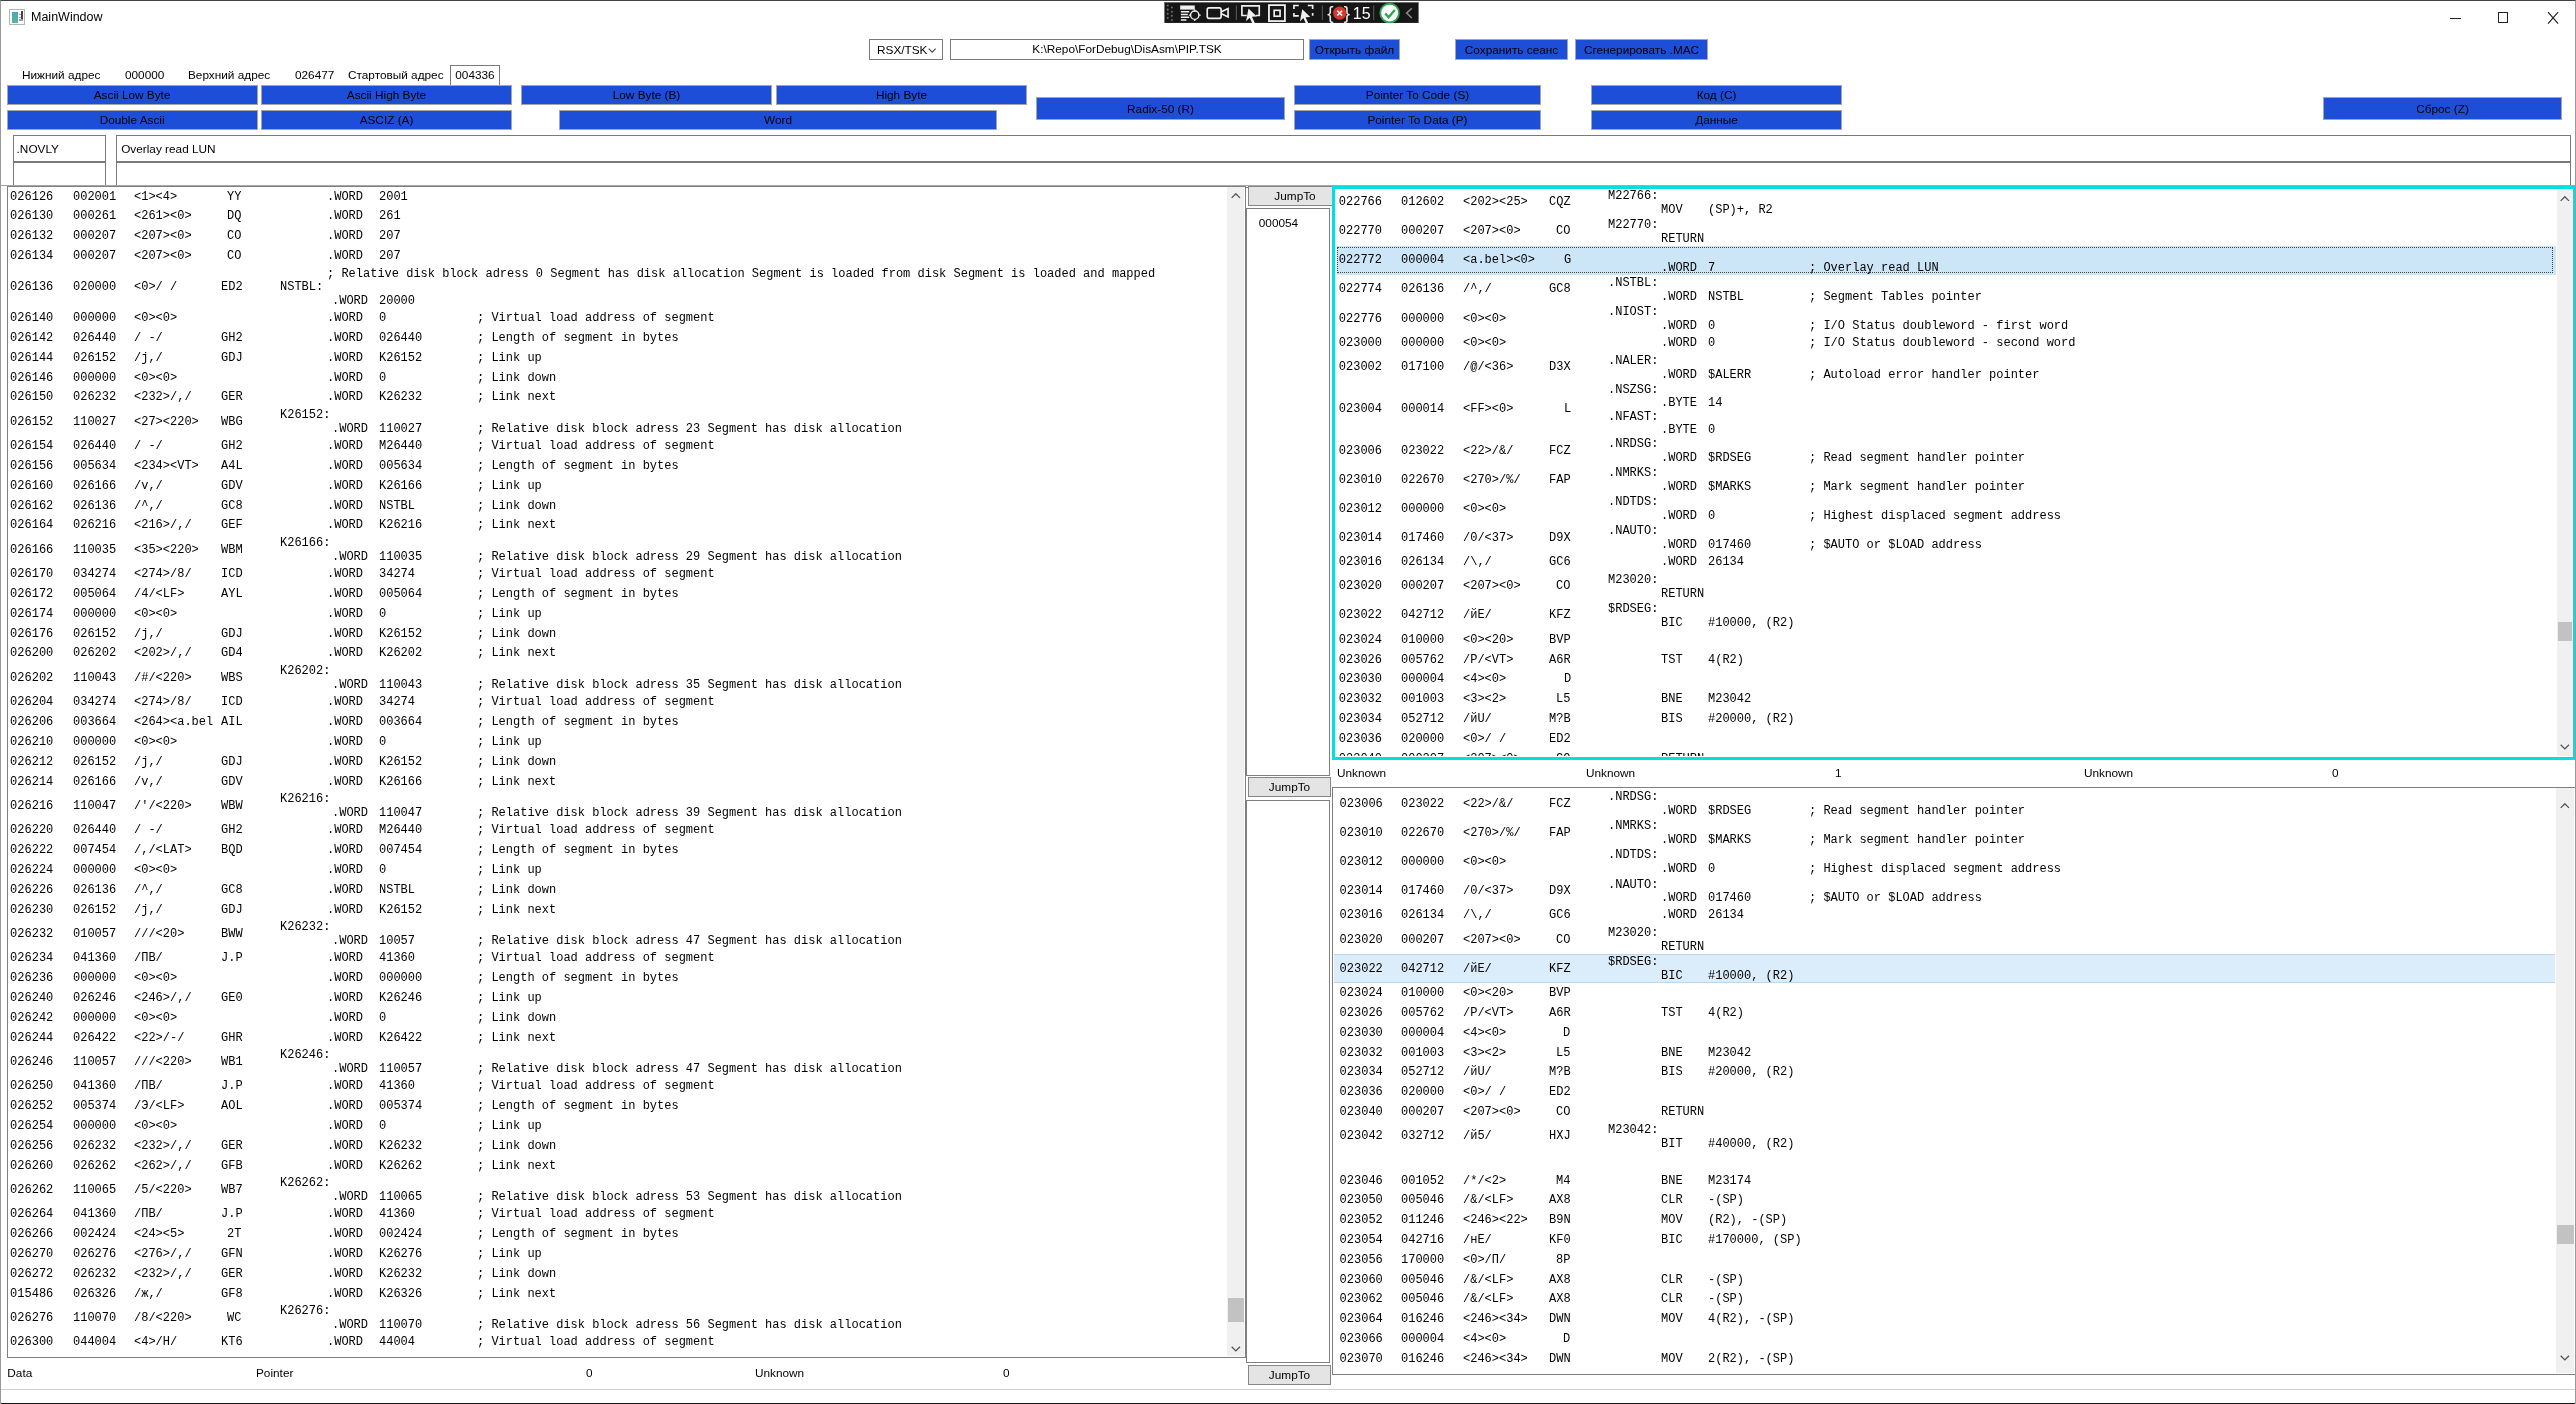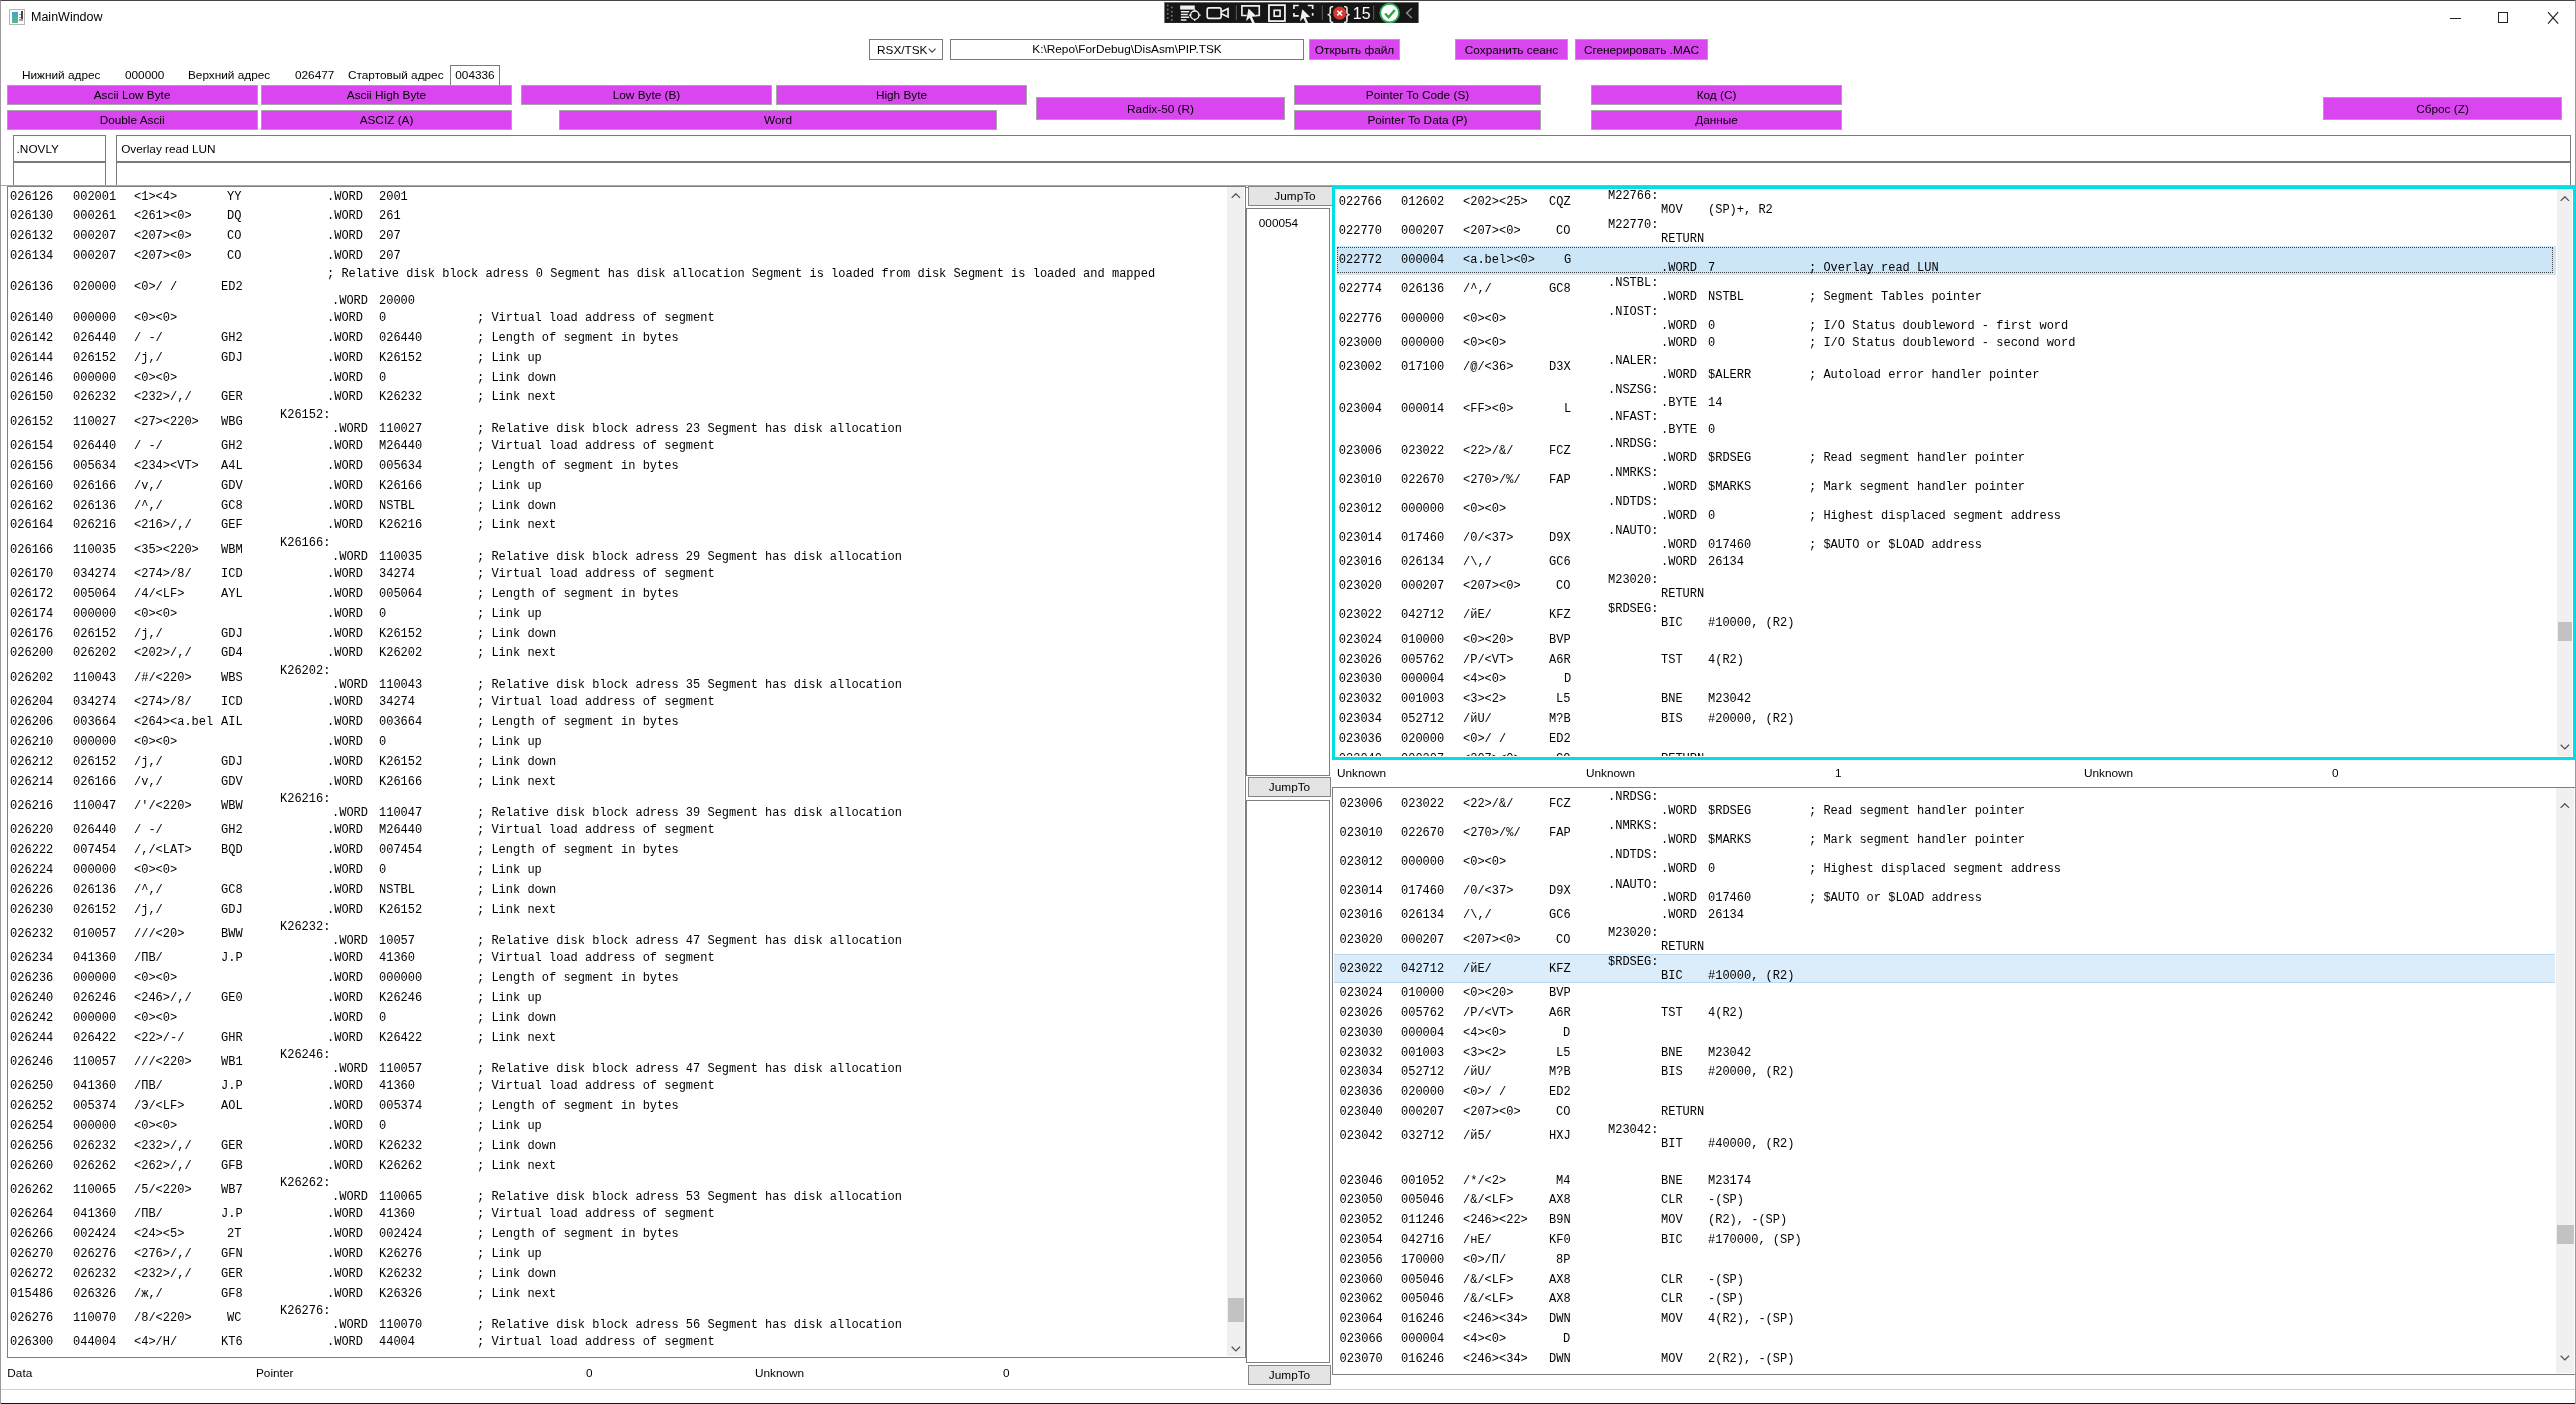--- a/index.html
+++ b/index.html
@@ -6,21 +6,21 @@
 body{position:relative;font-family:"Liberation Sans",sans-serif;color:#000;
 border-top:1px solid #444;border-left:0.7px solid #9a9a9a;border-right:0.7px solid #9a9a9a}
 .titlebar{position:absolute;left:0;top:0;width:2576px;height:32px;background:#fff}
 .wicon{position:absolute;left:8.3px;top:8.3px;width:15.3px;height:15.3px;border:0.7px solid #b5b5b5;background:#fff}
 .wi1{position:absolute;left:1.4px;top:1.4px;width:6.3px;height:11px;background:linear-gradient(#4aa3c8,#59b98a)}
 .wi2,.wi3,.wi4{position:absolute;left:9px;width:3.5px;height:1.4px;background:#9a9a9a}
 .wi2{top:3.5px}.wi3{top:6.3px}.wi4{top:9px}
 .wi5{position:absolute;left:11px;top:0.7px;width:1.7px;height:7.6px;background:#444}
 .wtitle{position:absolute;left:30px;top:9px;font-size:12.5px}
 .capbar{position:absolute;left:1163px;top:0.7px;width:255px;height:21.5px}
-.btn{position:absolute;background:#d946ef;border:1px solid #a6a6a6;font-size:11.8px;
+.btn{position:absolute;background:#1d4ed8;border:1px solid #a6a6a6;font-size:11.8px;
 display:flex;align-items:center;justify-content:center;white-space:pre}
 .jb{border:1.4px solid #858585;background:#e4e4e4}
 .combo{position:absolute;background:#fff;border:0.7px solid #7a7a7a;font-size:11.8px}
 .combo span{position:absolute;top:2.8px}
 .field{position:absolute;background:#fff;border:0.7px solid #7a7a7a;font-size:11.8px;line-height:19.4px;white-space:pre}
 .uit{position:absolute;font-size:11.8px;white-space:pre}
 .panel{position:absolute;background:#fff;border:1.4px solid #7f7f7f}
 .cyan{position:absolute;background:#fff;border:3.5px solid #00dfe4}
 .lbox{position:absolute;background:#fff;border:1.4px solid #7f7f7f}
 .clip{position:absolute;overflow:hidden;background:transparent}
@@ -164,20 +164,23 @@
     </div>
 <div class="ln" style="top:93px">
       <b style="left:2.1px">026136</b>
       <b style="left:65px">020000</b>
       <b style="left:126px">&lt;0&gt;/ /</b>
       <b style="left:213px">ED2</b>
     </div>
 <div class="ln" style="top:80px">
       <b style="left:319px">; Relative disk block adress 0 Segment has disk allocation Segment is loaded from disk Segment is loaded and mapped</b>
     </div>
+<div class="ln" style="top:93px">
+      <b style="left:272px">NSTBL:</b>
+    </div>
 <div class="ln" style="top:107px">
       <b style="left:324px">.WORD</b>
       <b style="left:371px">20000</b>
     </div>
 <div class="ln" style="top:124px">
       <b style="left:2.1px">026140</b>
       <b style="left:65px">000000</b>
       <b style="left:126px">&lt;0&gt;&lt;0&gt;</b>
       <b style="left:319px">.WORD</b>
       <b style="left:371px">0</b>

